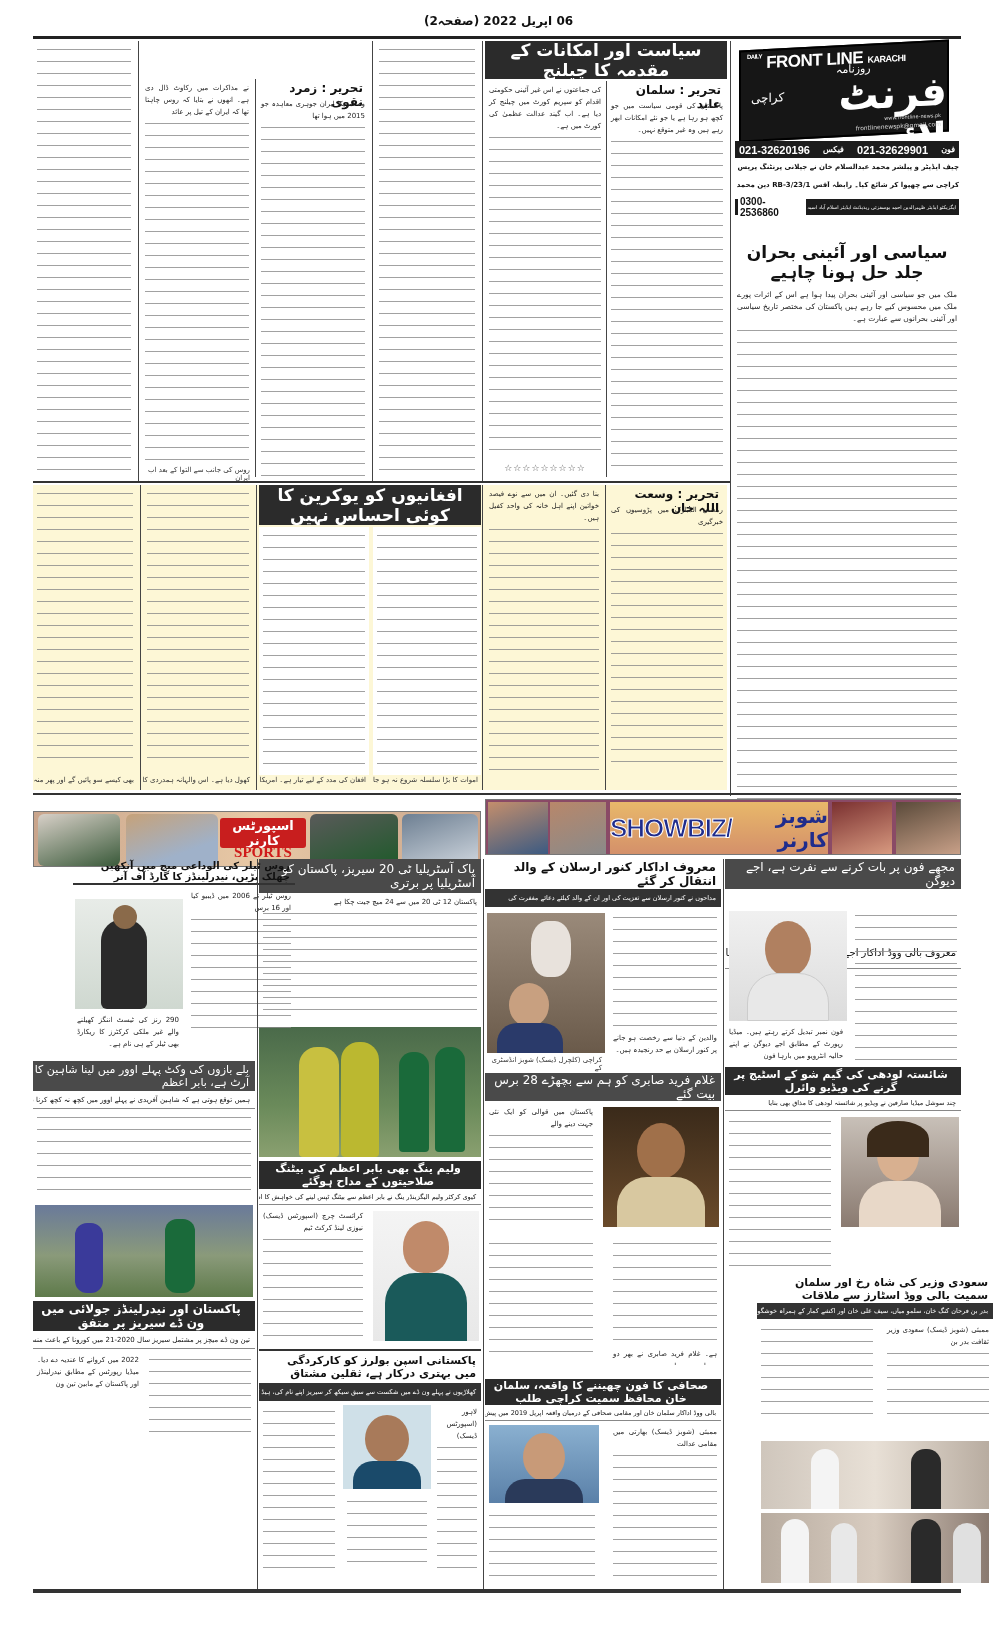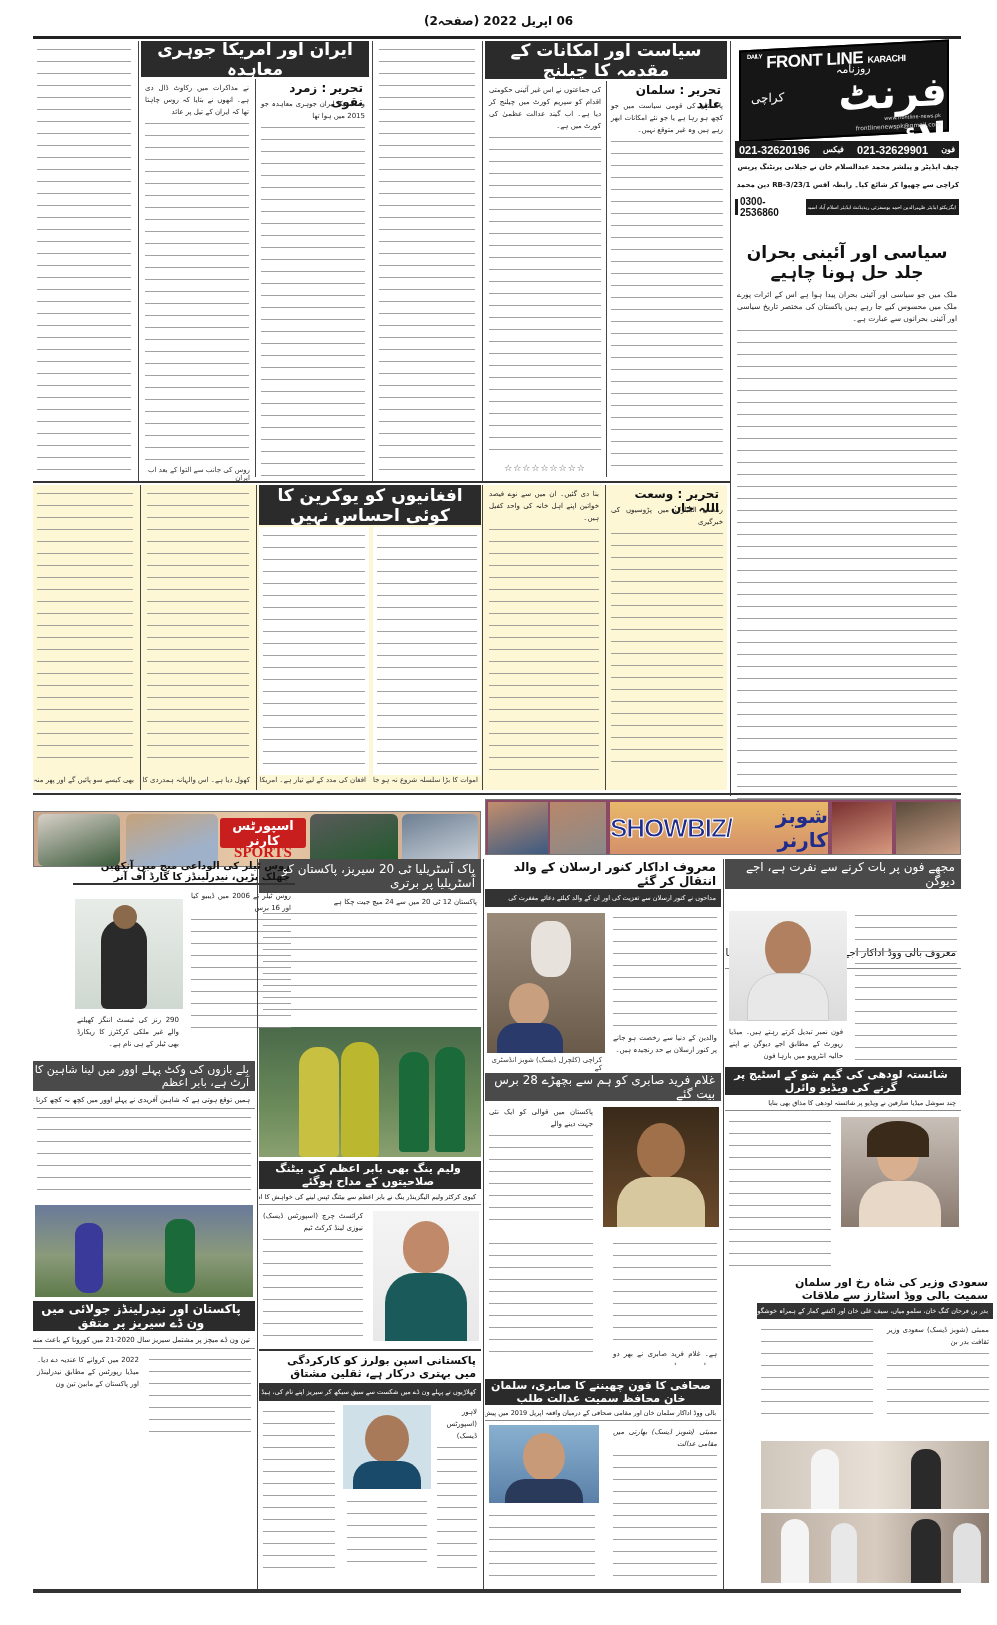--- a/index.html
+++ b/index.html
@@ -79,21 +79,20 @@
     <div class="stars" style="position:absolute;left:0;top:422px;width:120px;">☆☆☆☆☆☆☆☆☆</div>
   </div>
   <div class="vrule" style="left:449px;top:2px;height:440px;"></div>
 
   <div class="col" style="position:absolute;left:342px;top:2px;width:104px;height:436px;">
     <div style="height:430px;background:repeating-linear-gradient(180deg,transparent 0 5px,#8a8a8a 5px 6.3px,transparent 6.3px 12px);opacity:.8;"></div>
   </div>
   <div class="vrule" style="left:339px;top:2px;height:440px;"></div>
 
   <div class="abs" style="left:108px;top:2px;width:228px;height:436px;">
-    <div class="hdr-dark" style="height:36px;font-size:17px;">ایران اور امریکا جوہری معاہدہ</div>
     <div class="byline" style="position:absolute;right:0;top:38px;width:112px;">تحریر : زمرد نقوی</div>
     <div class="col" style="position:absolute;right:0;top:54px;width:112px;height:382px;">
       <span style="display:block;color:#222;">وہ امریکا ایران جوہری معاہدہ جو 2015 میں ہوا تھا</span>
       <div style="height:360px;background:repeating-linear-gradient(180deg,transparent 0 5px,#8a8a8a 5px 6.3px,transparent 6.3px 12px);opacity:.8;"></div>
     </div>
     <div class="vrule" style="left:114px;top:38px;height:398px;"></div>
     <div class="col" style="position:absolute;left:0;top:38px;width:112px;height:385px;">
       <span style="display:block;color:#222;">نے مذاکرات میں رکاوٹ ڈال دی ہے۔ انھوں نے بتایا کہ روس چاہتا تھا کہ ایران کے تیل پر عائد</span>
       <div style="height:355px;background:repeating-linear-gradient(180deg,transparent 0 5px,#8a8a8a 5px 6.3px,transparent 6.3px 12px);opacity:.8;"></div>
     </div>
@@ -280,24 +279,24 @@
     <div class="col" style="position:absolute;left:0;top:0;width:112px;height:130px;">
       <div style="height:125px;background:repeating-linear-gradient(180deg,transparent 0 5px,#8a8a8a 5px 6.3px,transparent 6.3px 12px);opacity:.8;"></div>
     </div>
     <div class="col" style="position:absolute;right:0;top:0;width:112px;height:130px;">
       <div style="height:110px;background:repeating-linear-gradient(180deg,transparent 0 5px,#8a8a8a 5px 6.3px,transparent 6.3px 12px);opacity:.8;"></div>
       <span style="display:block;color:#222;">ہے۔ غلام فرید صابری نے بھر دو جھولی میری یا</span>
     </div>
   </div>
 
   <div class="abs" style="left:452px;top:1340px;width:236px;height:210px;">
-    <div class="hdr-dark" style="height:26px;font-size:11px;justify-content:flex-end;padding-right:4px;">صحافی کا فون چھیننے کا صابری، سلمان خان محافظ سمیت عدالت طلب</div>
+    <div class="hdr-dark" style="height:26px;font-size:11px;justify-content:flex-end;padding-right:4px;">صحافی کا فون چھیننے کا واقعہ، سلمان خان محافظ سمیت کراچی طلب</div>
     <div class="sub-plain" style="height:16px;font-size:6.5px;white-space:nowrap;overflow:hidden;">بالی ووڈ اداکار سلمان خان اور مقامی صحافی کے درمیان واقعہ اپریل 2019 میں پیش آیا تھا</div>
     <div class="col" style="position:absolute;right:0;top:44px;width:112px;height:160px;">
-      <span style="display:block;color:#222;font-style:italic;">ممبئی (شوبز ڈیسک) بھارتی میں مقامی عدالت</span>
+      <span style="display:block;color:#222;">ممبئی (شوبز ڈیسک) بھارتی میں مقامی عدالت</span>
       <div style="height:140px;background:repeating-linear-gradient(180deg,transparent 0 5px,#8a8a8a 5px 6.3px,transparent 6.3px 12px);opacity:.8;"></div>
     </div>
     <div class="photo" style="left:4px;top:46px;width:110px;height:78px;background:linear-gradient(180deg,#8ab0d0,#5a80a8);">
       <div style="position:absolute;left:34px;top:8px;width:42px;height:48px;background:#c89a78;border-radius:50%;"></div>
       <div style="position:absolute;left:16px;top:54px;width:78px;height:24px;background:#2a3a5a;border-radius:20px 20px 0 0;"></div>
     </div>
     <div class="col" style="position:absolute;left:0;top:128px;width:114px;height:78px;">
       <div style="height:74px;background:repeating-linear-gradient(180deg,transparent 0 5px,#8a8a8a 5px 6.3px,transparent 6.3px 12px);opacity:.8;"></div>
     </div>
   </div>

